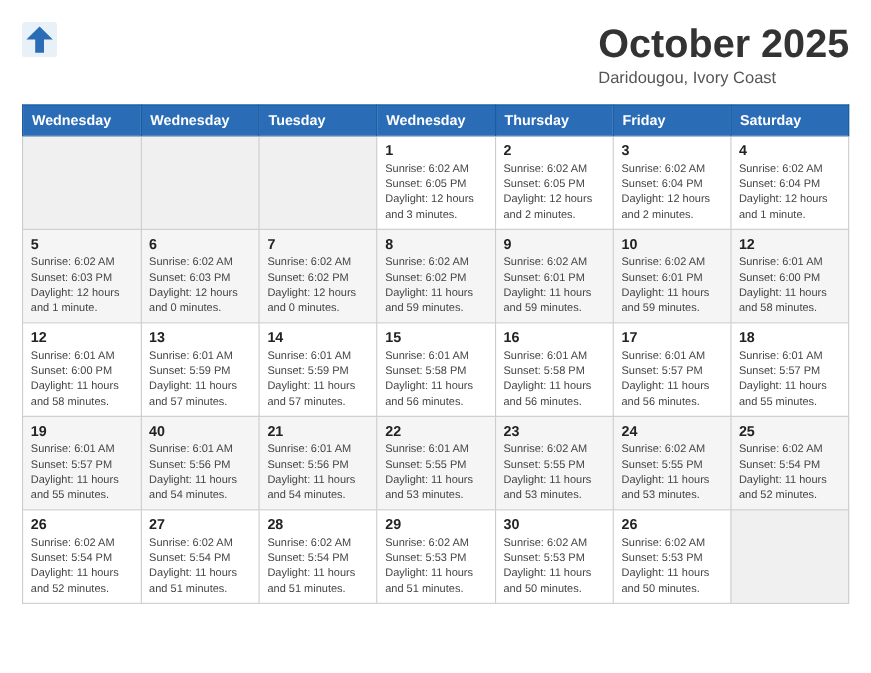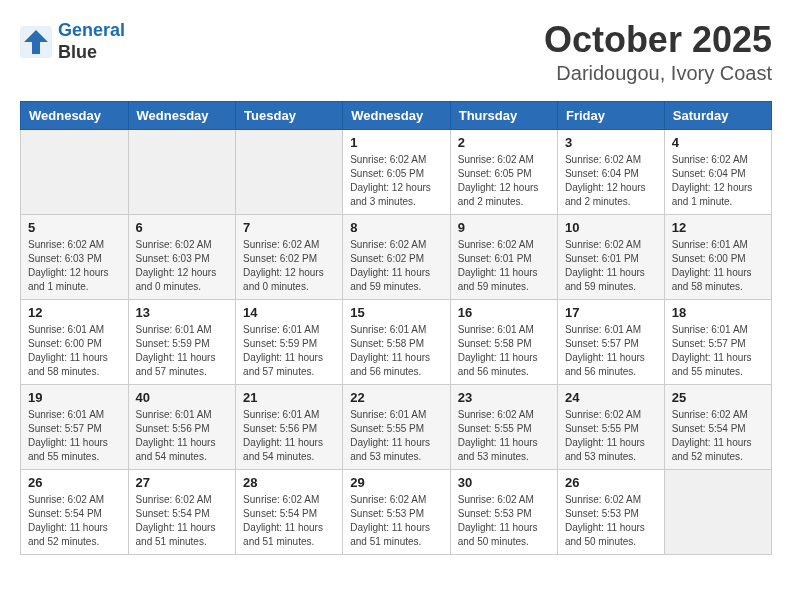--- a/index.html
+++ b/index.html
@@ -28,30 +28,29 @@
       line-height: 1.2;
     }
     .logo-text span {
       color: #1a6cb5;
     }
     .logo-icon {
       width: 32px;
       height: 32px;
     }
     .title-block {
-      text-align: right;
     }
     .month-title {
       font-size: 36px;
       font-weight: bold;
       color: #333;
       line-height: 1.1;
     }
     .location {
-      font-size: 20px;
+      font-size: 15px;
       color: #555;
       margin-top: 2px;
     }
     .calendar {
       width: 100%;
       border-collapse: collapse;
       border: 1px solid #ccc;
     }
     .calendar th {
       background-color: #2a6cb5;
@@ -98,24 +97,20 @@
   </style>
 </head>
 <body>
 
 <div class="header">
   <div class="logo">
     <svg class="logo-icon" viewBox="0 0 40 40">
       <rect x="0" y="0" width="40" height="40" fill="#e8f0f8" rx="4"></rect>
       <polygon points="20,5 35,20 25,20 25,35 15,35 15,20 5,20" fill="#2a6cb5"></polygon>
     </svg>
-    <div class="logo-text">
-      <div><span>General</span></div>
-      <div>Blue</div>
-    </div>
   </div>
   <div class="title-block">
     <div class="month-title">October 2025</div>
     <div class="location">Daridougou, Ivory Coast</div>
   </div>
 </div>
 
 <table class="calendar">
   <thead>
     <tr>

